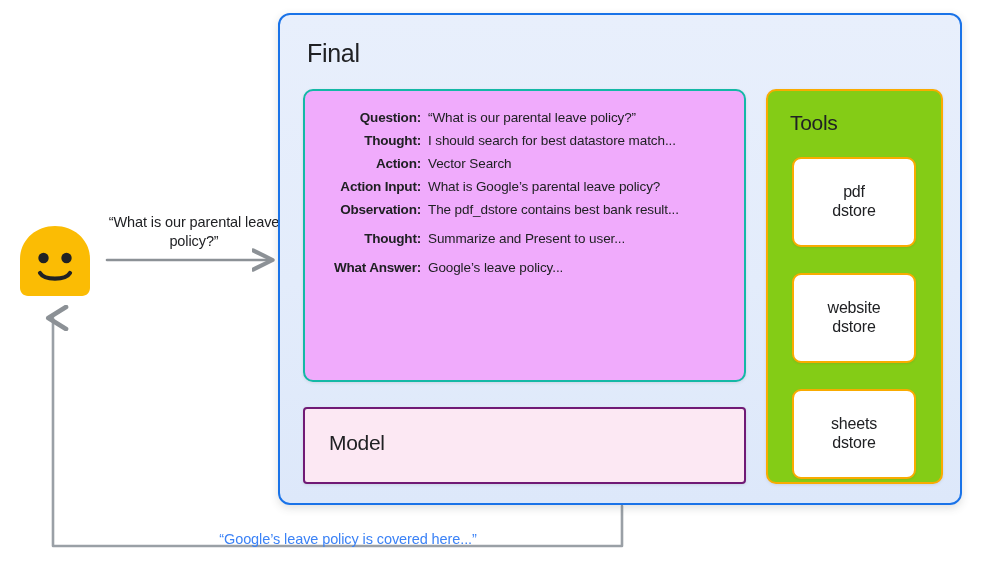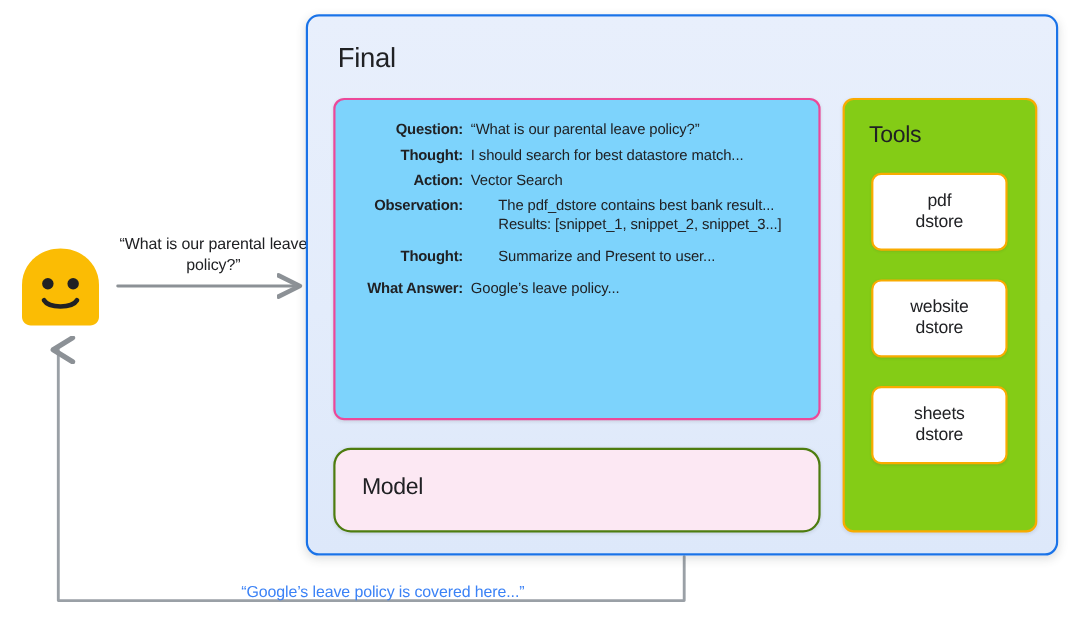--- a/index.html
+++ b/index.html
@@ -86,38 +86,38 @@
     letter-spacing: -0.3px;
   }
 
   
   .trace-box {
     position: absolute;
     left: 303px;
     top: 89px;
     width: 443px;
     height: 293px;
-    border: 2px solid #ec4899;
+    border: 2px solid #14b8a6;
     border-radius: 10px;
-    background: #7dd3fc;
+    background: #f0abfc;
     box-sizing: border-box;
     box-shadow: 0 1px 3px rgba(60, 64, 67, 0.12);
   }
   .trace-rows {
     position: absolute;
     left: 0;
     top: 19px;
     width: 100%;
   }
   .trace-row {
     display: flex;
     align-items: flex-start;
     margin-bottom: 8px;
   }
-  .trace-row.gap-after { margin-bottom: 14px; gap: 25px; }
+  .trace-row.gap-after { margin-bottom: 14px; }
   .trace-label {
     width: 123px;
     text-align: right;
     font-size: 13.5px;
     font-weight: bold;
     color: #202124;
     letter-spacing: -0.2px;
     padding-right: 7px;
     box-sizing: border-box;
     white-space: nowrap;
@@ -133,22 +133,22 @@
     margin-top: 2px;
   }
 
   
   .model-box {
     position: absolute;
     left: 303px;
     top: 407px;
     width: 443px;
     height: 77px;
-    border: 2px solid #4d7c0f;
-    border-radius: 16px;
+    border: 2px solid #701a75;
+    border-radius: 4px;
     background: #fce8f3;
     box-sizing: border-box;
     box-shadow: 0 1px 3px rgba(60, 64, 67, 0.12);
   }
   .model-title {
     position: absolute;
     left: 24px;
     top: 22px;
     font-size: 21px;
     color: #202124;
@@ -177,21 +177,21 @@
     letter-spacing: -0.3px;
   }
   .tool-list {
     position: absolute;
     left: 24px;
     top: 66px;
     width: 124px;
   }
   .tool-card {
     width: 124px;
-    height: 71px;
+    height: 90px;
     margin-bottom: 26px;
     border: 2px solid #f9ab00;
     border-radius: 9px;
     background: #ffffff;
     box-sizing: border-box;
     display: flex;
     flex-direction: column;
     align-items: center;
     justify-content: center;
     box-shadow: 0 1px 2px rgba(60, 64, 67, 0.10);
@@ -261,26 +261,31 @@
         </div>
       </div>
 
       <div class="trace-row">
         <div class="trace-label">Action:</div>
         <div class="trace-value">
           <span>Vector Search</span>
         </div>
       </div>
 
+      <div class="trace-row">
+        <div class="trace-label">Action Input:</div>
+        <div class="trace-value">
+          <span>What is Google’s parental leave policy?</span>
+        </div>
+      </div>
 
       <div class="trace-row gap-after">
         <div class="trace-label">Observation:</div>
         <div class="trace-value">
           <span>The pdf_dstore contains best bank result...</span>
-          <span class="sub">Results: [snippet_1, snippet_2, snippet_3...]</span>
         </div>
       </div>
 
       <div class="trace-row gap-after">
         <div class="trace-label">Thought:</div>
         <div class="trace-value">
           <span>Summarize and Present to user...</span>
         </div>
       </div>
 

